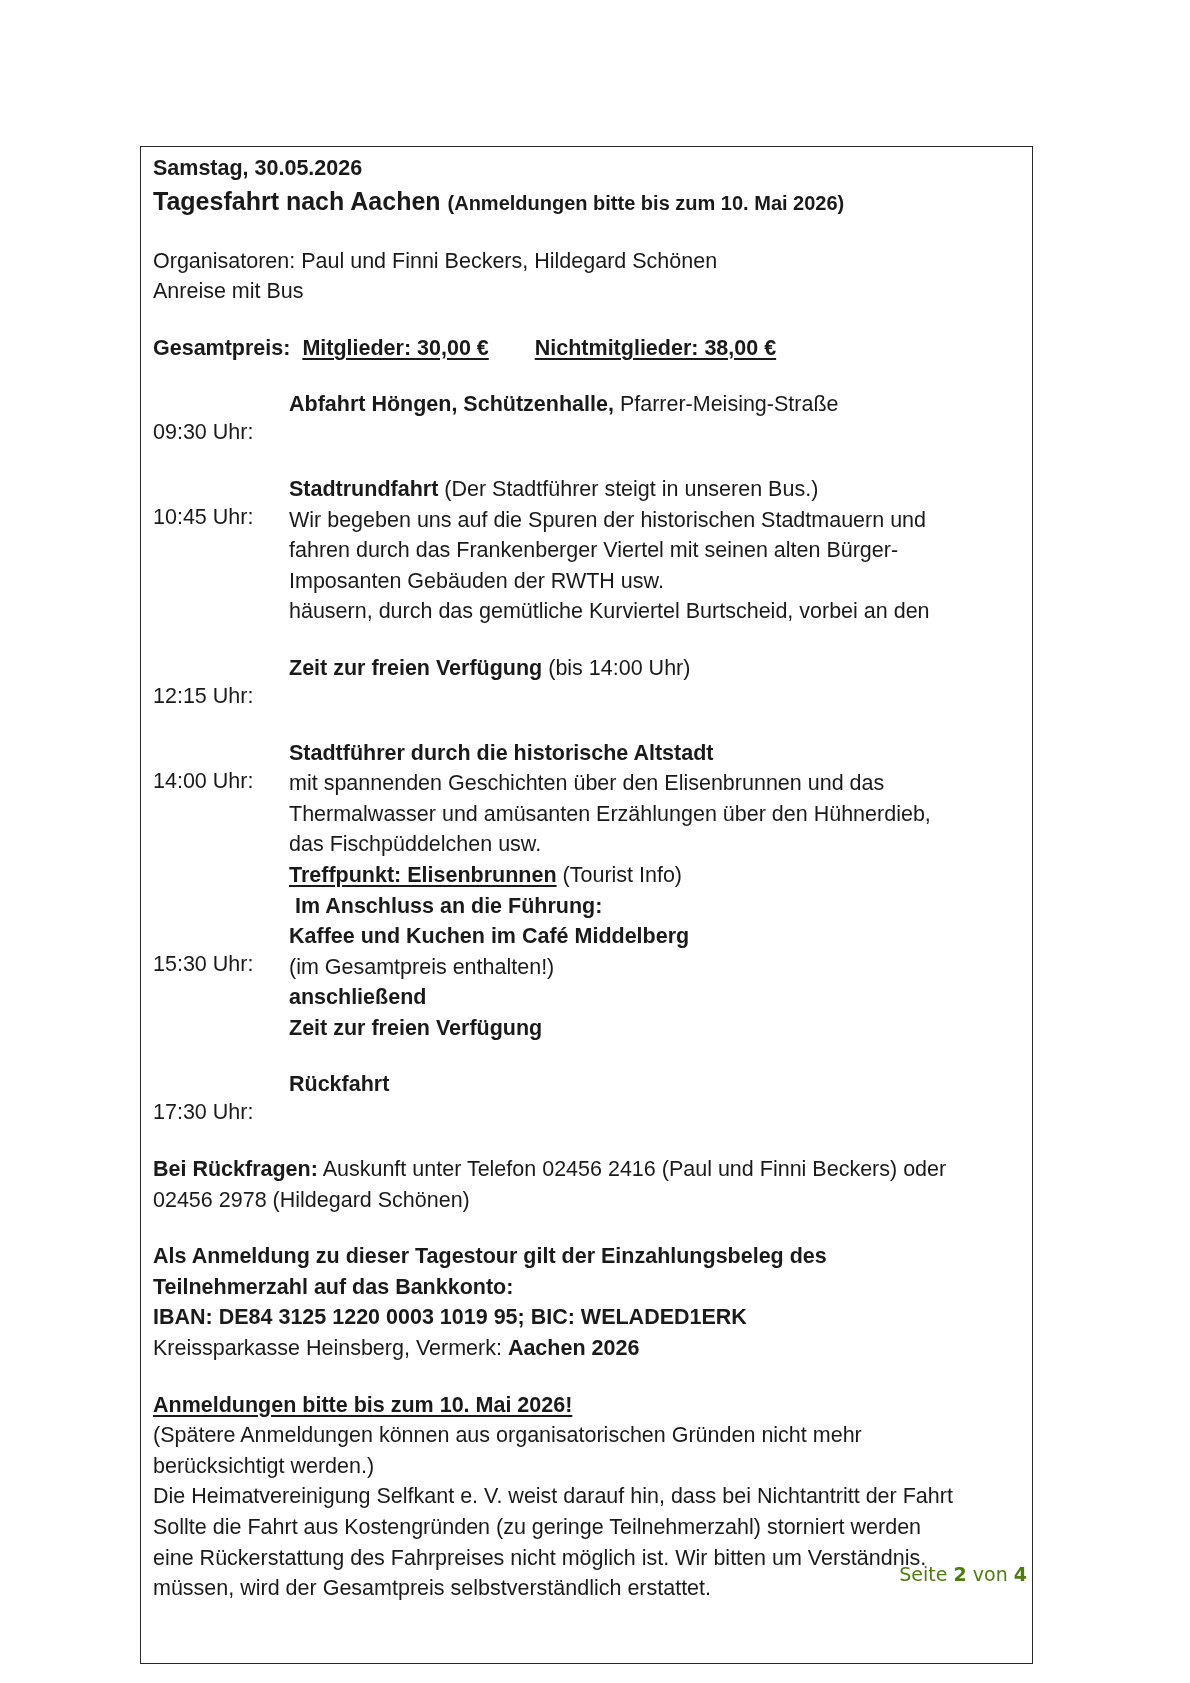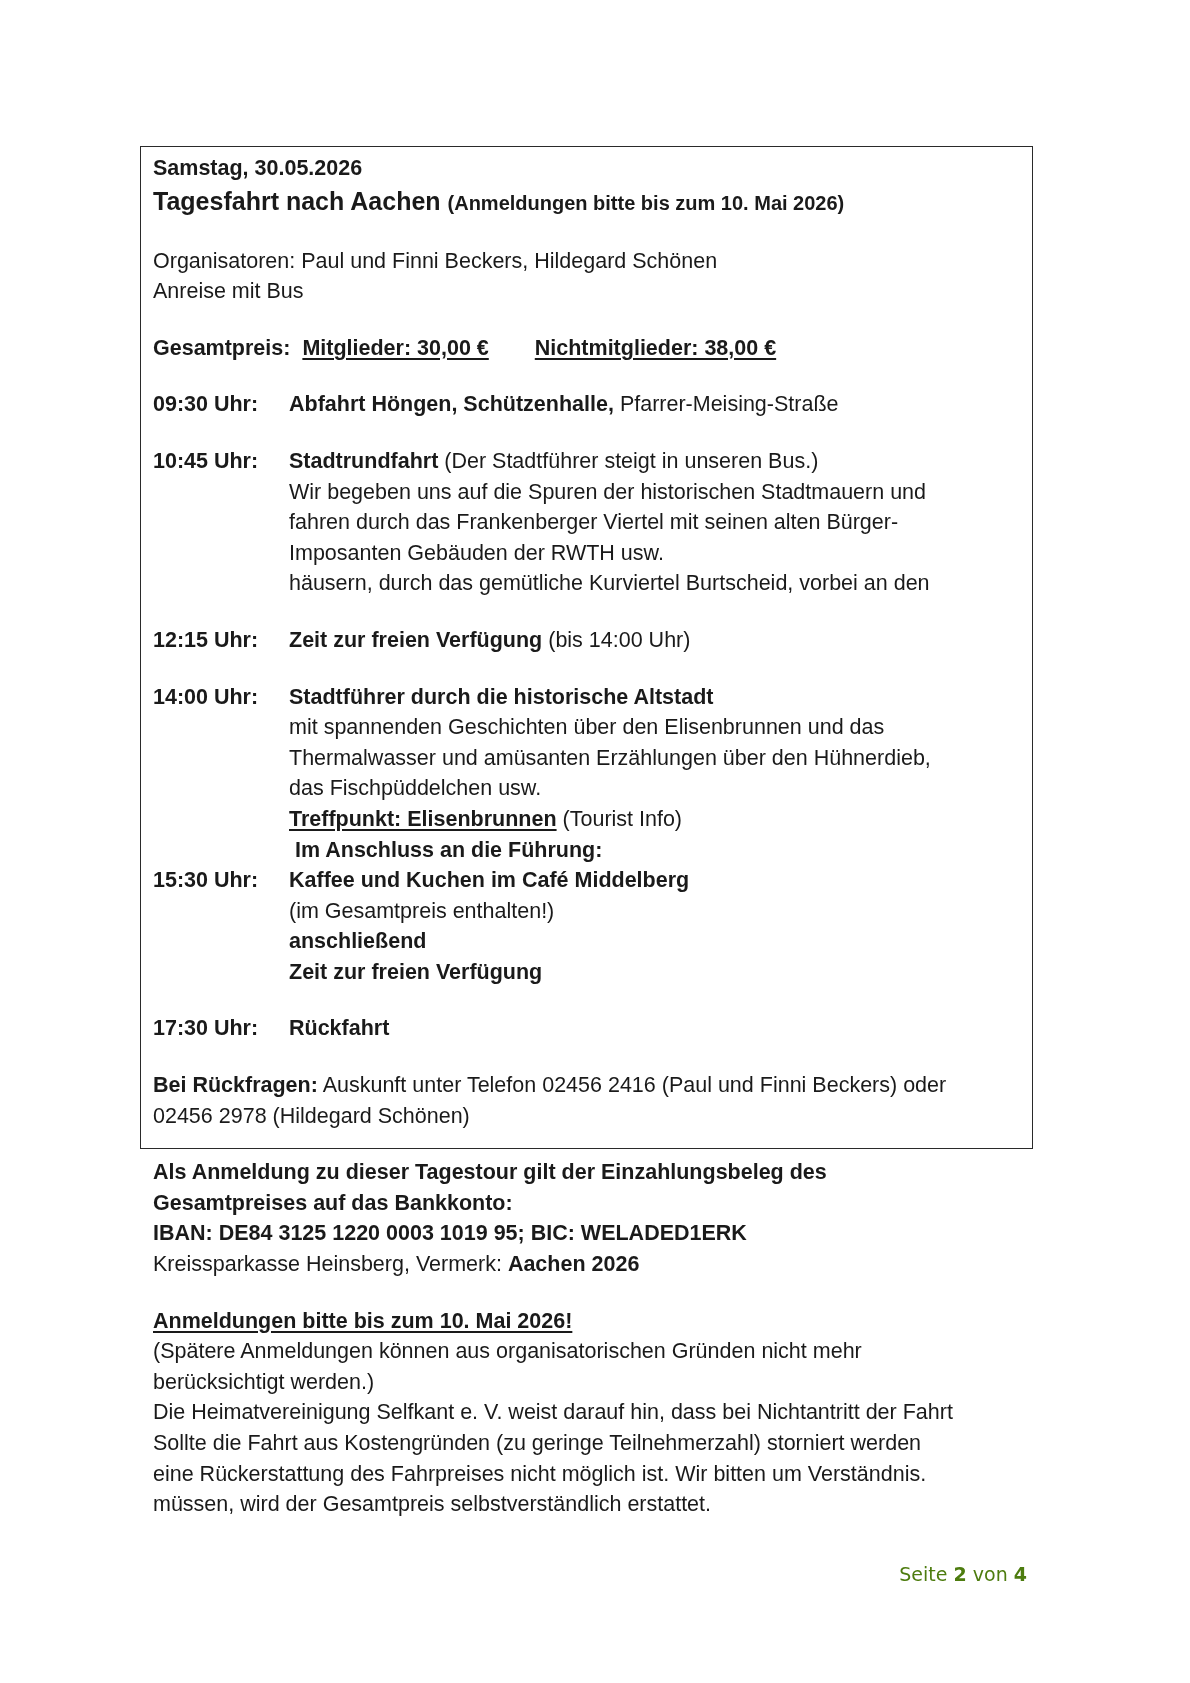--- a/index.html
+++ b/index.html
@@ -1,28 +1,28 @@
 <!DOCTYPE html>
 <html><head>
 <meta charset="utf-8">
 <style>
   html, body { margin: 0; padding: 0; background: #ffffff; }
   body { width: 1190px; height: 1683px; position: relative; overflow: hidden;
          font-family: "Liberation Sans", sans-serif; color: #1a1a1a; }
-  .box { position: absolute; left: 140px; top: 146px; width: 893px; height: 1003px;
+  .box { position: absolute; left: 140px; top: 146px; width: 893px; height: 1518px;
          border: 1.5px solid #2a2a2a; box-sizing: border-box; }
   .inner { position: absolute; left: 12px; top: 6px; right: 10px; }
   .line { font-size: 21.5px; line-height: 30.6px; white-space: nowrap; }
   .b { font-weight: bold; }
   .u { text-decoration: underline; text-underline-offset: 3px; }
   .title { font-size: 25px; font-weight: bold; line-height: 34px; }
   .title-note { font-size: 20px; font-weight: bold; text-align: center; }
   .gap { height: 26px; }
   .row { display: flex; }
-  .time { width: 136px; flex: none; font-weight: bold; }
+  .time { width: 136px; flex: none; font-weight: normal; margin-top: 28px; }
   .desc { flex: 1; }
   .price-gap { display: inline-block; width: 46px; }
   .footer { position: absolute; right: 163px; top: 1563px; font-size: 19px;
             font-family: "DejaVu Sans", sans-serif; color: #4d7c0f; }
 </style>
 </head>
 <body>
 
 <div class="box">
   <div class="inner">
@@ -86,21 +86,21 @@
       <div class="time">17:30 Uhr:</div>
       <div class="desc b">Rückfahrt</div>
     </div>
     <div class="gap"></div>
 
     <div class="line"><span class="b">Bei Rückfragen:</span><span> Auskunft unter Telefon 02456 2416 (Paul und Finni Beckers) oder</span></div>
     <div class="line">02456 2978 (Hildegard Schönen)</div>
     <div class="gap"></div>
 
     <div class="line b">Als Anmeldung zu dieser Tagestour gilt der Einzahlungsbeleg des</div>
-    <div class="line b">Gesamtpreises auf das Bankkonto:</div>
+    <div class="line b">Teilnehmerzahl auf das Bankkonto:</div>
     <div class="line b">IBAN: DE84 3125 1220 0003 1019 95; BIC: WELADED1ERK</div>
     <div class="line"><span>Kreissparkasse Heinsberg, Vermerk: </span><span class="b">Aachen 2026</span></div>
     <div class="gap"></div>
 
     <div class="line b u">Anmeldungen bitte bis zum 10. Mai 2026!</div>
     <div class="line">(Spätere Anmeldungen können aus organisatorischen Gründen nicht mehr</div>
     <div class="line">berücksichtigt werden.)</div>
     <div class="line">Die Heimatvereinigung Selfkant e. V. weist darauf hin, dass bei Nichtantritt der Fahrt</div>
     <div class="line">Sollte die Fahrt aus Kostengründen (zu geringe Teilnehmerzahl) storniert werden</div>
     <div class="line">eine Rückerstattung des Fahrpreises nicht möglich ist. Wir bitten um Verständnis.</div>

